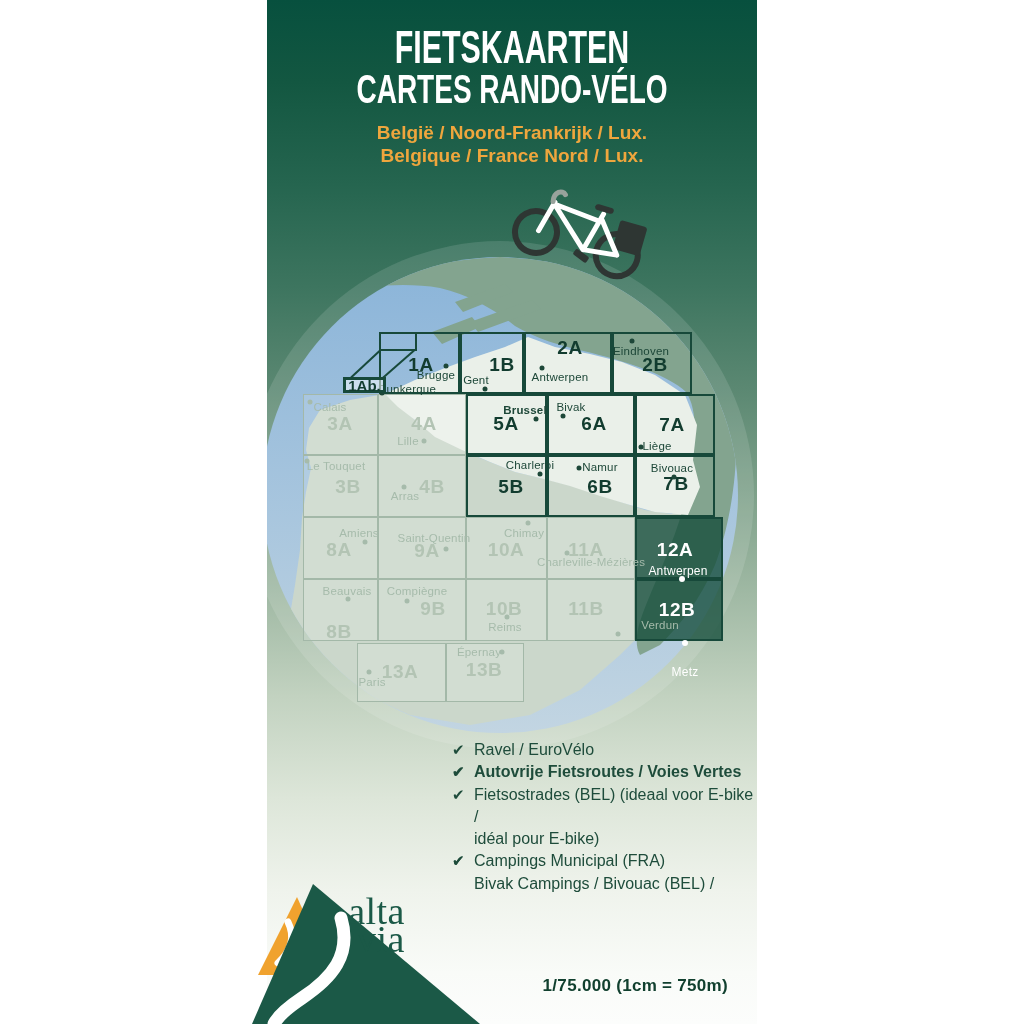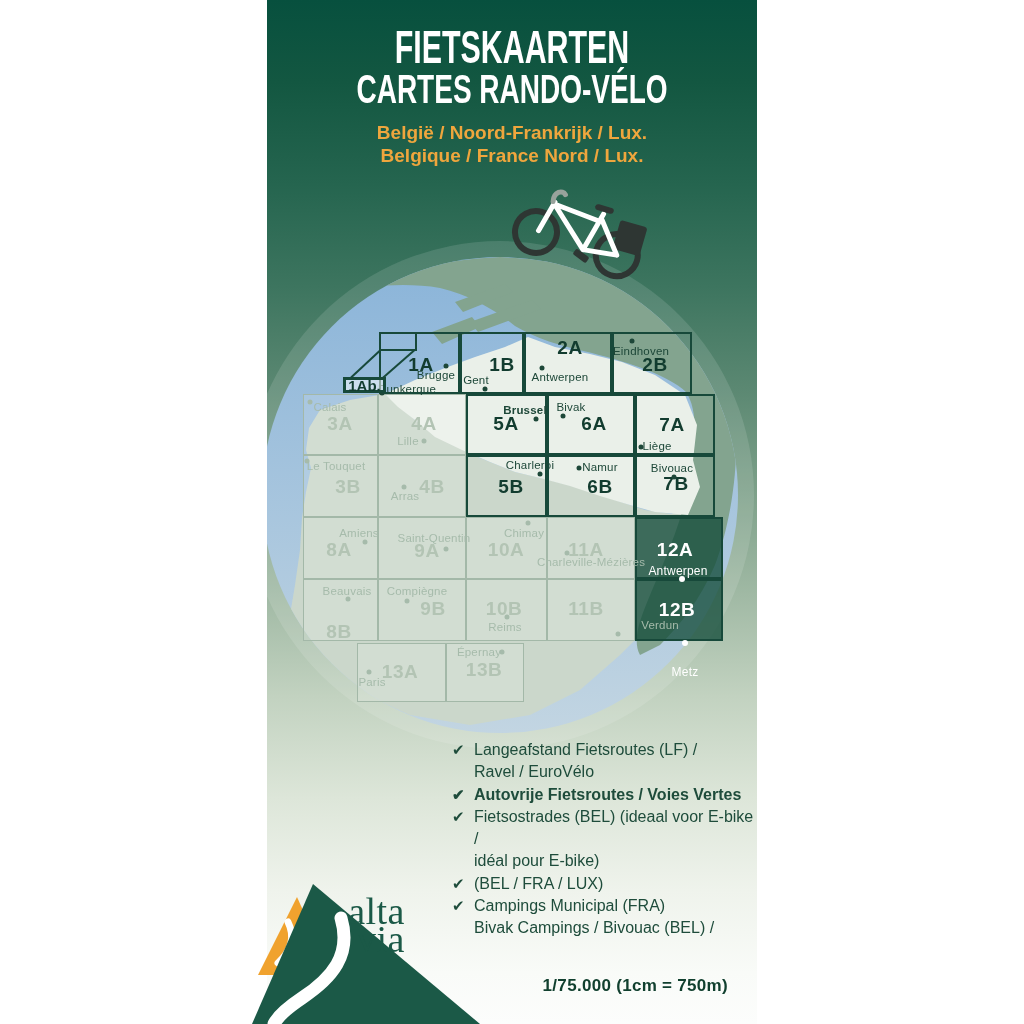--- a/index.html
+++ b/index.html
@@ -213,35 +213,33 @@
       <div class="city-label cl-white" style="position: absolute; left: 685px; top: 652px; margin-top: 20px;">Metz</div>
       <div class="callout-box" style="position: absolute; left: 343px; top: 377px; width: 43px; height: 16px;">1Ab.</div>
       <div class="callout-notch" style="position: absolute; left: 379px; top: 332px; width: 38px; height: 19px;"></div>
       <div class="callout-line" style="position: absolute; left: 381px; top: 351px; width: 39.6232px; transform: rotate(137.045deg);"></div>
       <div class="callout-line" style="position: absolute; left: 415px; top: 351px; width: 43.9318px; transform: rotate(138.691deg);"></div>
     </div>
 
   <div class="features">
       <div class="feature">
         <span class="check">✔</span>
-        <div>Langeafstand Fietsroutes (LF) /</div>
         <div>Ravel / EuroVélo</div>
       </div>
       <div class="feature bold">
         <span class="check">✔</span>
         <div>Autovrije Fietsroutes / Voies Vertes</div>
       </div>
       <div class="feature">
         <span class="check">✔</span>
         <div>Fietsostrades (BEL) (ideaal voor E-bike /</div>
         <div>idéal pour E-bike)</div>
       </div>
       <div class="feature">
         <span class="check">✔</span>
-        <div>(BEL / FRA / LUX)</div>
       </div>
       <div class="feature">
         <span class="check">✔</span>
         <div>Campings Municipal (FRA)</div>
         <div>Bivak Campings / Bivouac (BEL) /</div>
       </div>
     </div>
 
   <svg class="logo-svg" width="1024" height="1024" viewBox="0 0 1024 1024">
     <path fill="var(--logo_orange,#f0a22e)" d="M297,897 L258,975 L332,975 Z"></path>

